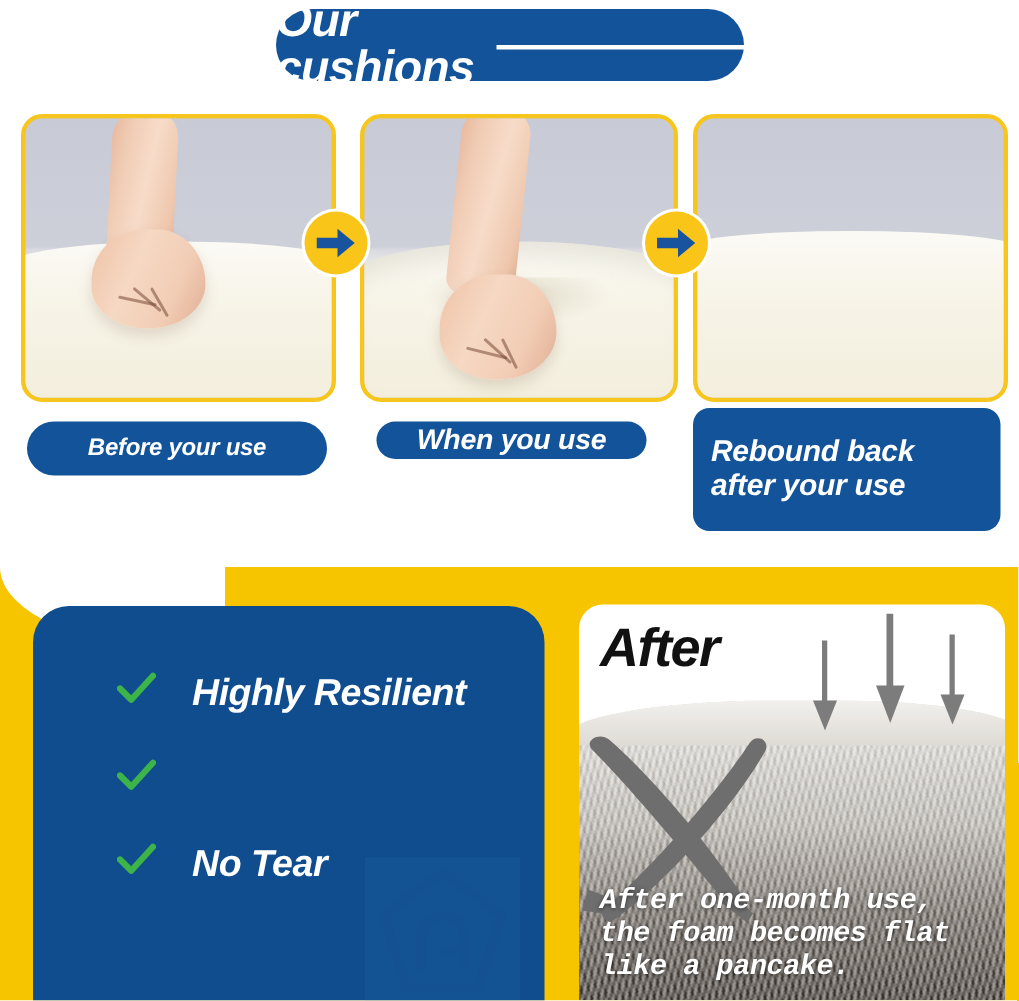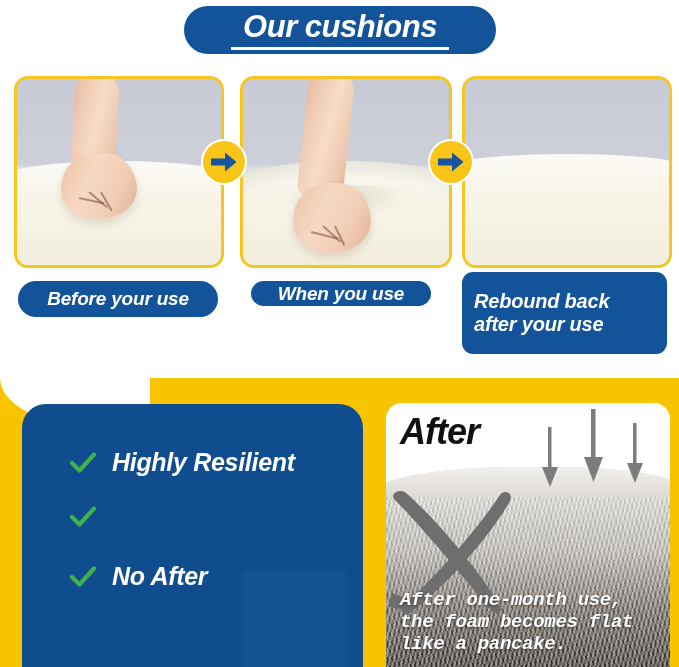--- a/index.html
+++ b/index.html
@@ -11,21 +11,21 @@
   }
   #stage { position: relative; width: 679px; height: 667px; background: #fff; }
 
   
   .title-pill {
     position: absolute; left: 184px; top: 6px;
     width: 312px; height: 48px;
     background: #12539A;
     border-radius: 26px;
     display: flex; align-items: center; justify-content: center;
-    flex-direction: column;
+    flex-direction: row;
   }
   .title-pill .t-text {
     color: #ffffff;
     font-size: 31px; font-weight: bold; font-style: italic;
     letter-spacing: -0.5px; line-height: 1;
     padding-bottom: 3px;
   }
   .title-underline {
     width: 218px; height: 3px; background: #ffffff;
     margin-top: 2px;
@@ -99,21 +99,21 @@
     position: absolute;
     background: #12539A;
     color: #fff;
     font-weight: bold; font-style: italic;
     display: flex; align-items: center; justify-content: center;
     text-align: center;
     letter-spacing: -0.2px;
   }
   #cap1 {
     left: 18px; top: 281px; width: 200px; height: 36px;
-    border-radius: 19px; font-size: 19px;
+    border-radius: 19px; font-size: 16px;
   }
   #cap2 {
     left: 251px; top: 281px; width: 180px; height: 25px;
     border-radius: 19px; font-size: 19px;
   }
   #cap3 {
     left: 462px; top: 272px; width: 205px; height: 82px;
     border-radius: 11px; font-size: 20px;
     flex-direction: column; align-items: flex-start;
     padding: 5px 0 5px 12px; justify-content: center;
@@ -138,22 +138,22 @@
   
   .blue-card {
     position: absolute; left: 22px; top: 404px;
     width: 341px; height: 263px;
     background: #0F4D8E;
     border-top-left-radius: 24px;
     border-top-right-radius: 24px;
     overflow: hidden;
   }
   .benefit {
-    position: absolute; left: 48px;
-    display: flex; align-items: center; gap: 16px;
+    position: absolute; left: 56px;
+    display: flex; align-items: flex-start; gap: 24px;
   }
   #ben0 { top: 44px; }
   #ben1 { top: 102px; }
   #ben2 { top: 158px; }
   .check { width: 26px; height: 22px; flex: 0 0 auto; }
   .ben-label {
     color: #ffffff;
     font-size: 25px; font-weight: bold; font-style: italic;
     letter-spacing: -0.3px; white-space: nowrap;
   }
@@ -279,21 +279,21 @@
     <div class="benefit" id="ben1">
       <svg class="check" viewBox="0 0 26 22">
         <path d="M2 11 L9.5 18.5 L24 2.5" fill="none" stroke="#3CB44A" stroke-width="4.2" stroke-linecap="round" stroke-linejoin="round"></path>
       </svg>
     </div>
 
     <div class="benefit" id="ben2">
       <svg class="check" viewBox="0 0 26 22">
         <path d="M2 11 L9.5 18.5 L24 2.5" fill="none" stroke="#3CB44A" stroke-width="4.2" stroke-linecap="round" stroke-linejoin="round"></path>
       </svg>
-      <span class="ben-label">No After</span>
+      <span class="ben-label">No Tear</span>
     </div>
   </div>
 
   <div class="others-card">
 
     <div class="grey-foam"></div>
     <div class="grey-foam-top"></div>
 
     <div class="others-title">After</div>
 

